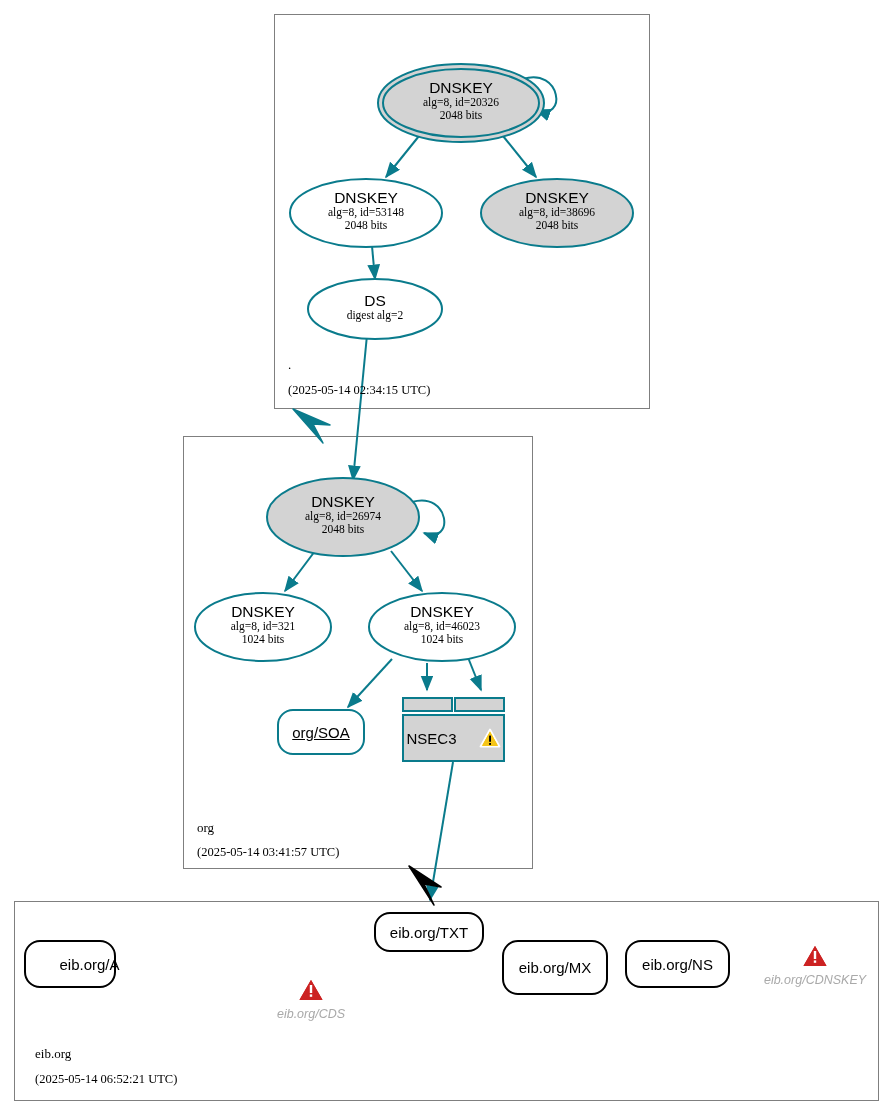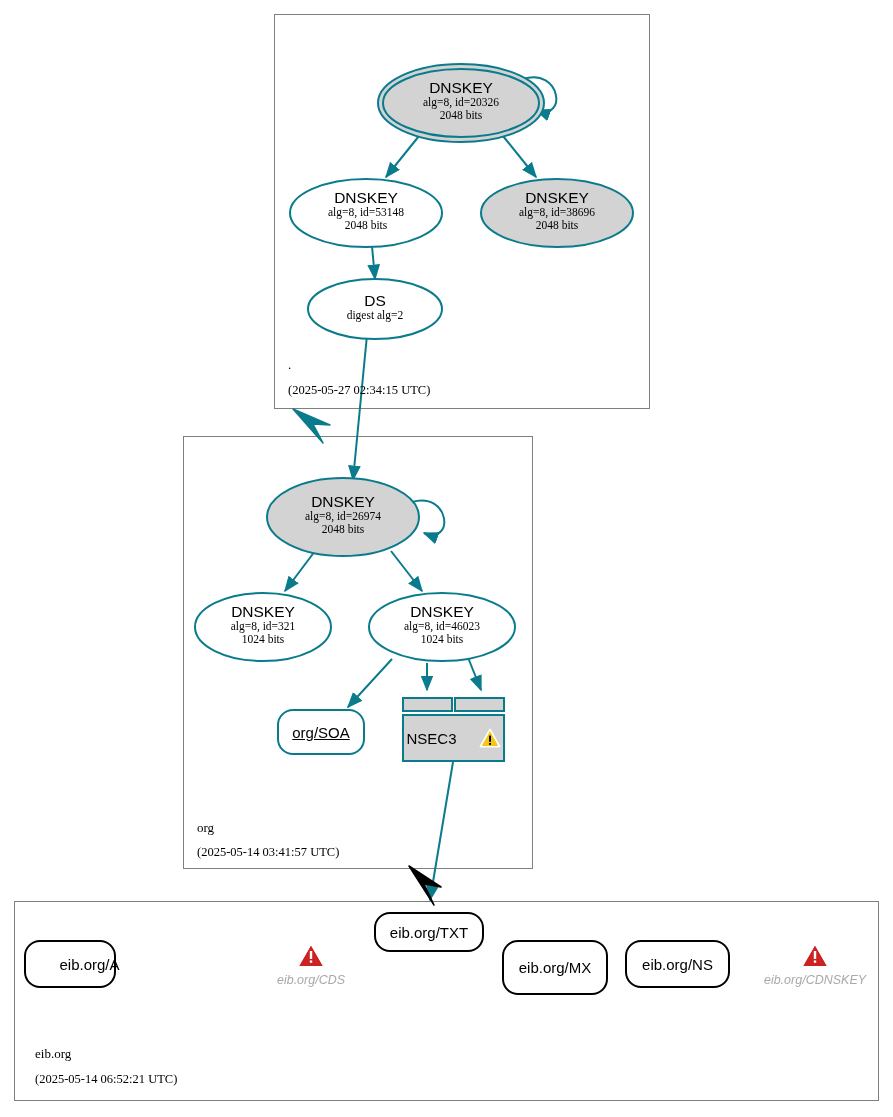--- a/index.html
+++ b/index.html
@@ -289,21 +289,21 @@
         </svg>
       </span>
     </div>
   </div>
 
   <div class="rrset" style="left:24px; top:940px; width:92px; height:48px;padding-left:39px;">
     <span class="t-rrset">eib.org/A</span>
   </div>
 
 
-  <div class="err-node" style="left:266px; top:942px; width:90px;">
+  <div class="err-node" style="left:266px; top:976px; width:90px;">
     <span class="warn-wrap">
       <svg width="30" height="27" viewBox="0 0 30 27">
         <path d="M15,1.5 L28.5,25 L1.5,25 Z" fill="#cc2222" stroke="#ffffff" stroke-width="2.4" stroke-linejoin="round"></path>
         <path d="M15,4 L26.6,24 L3.4,24 Z" fill="#cc2222"></path>
         <rect x="13.8" y="9" width="2.4" height="8" fill="#ffffff"></rect>
         <rect x="13.8" y="18.4" width="2.4" height="2.4" fill="#ffffff"></rect>
       </svg>
     </span>
     <div class="t-err">eib.org/CDS</div>
   </div>
@@ -326,21 +326,21 @@
         <path d="M15,1.5 L28.5,25 L1.5,25 Z" fill="#cc2222" stroke="#ffffff" stroke-width="2.4" stroke-linejoin="round"></path>
         <path d="M15,4 L26.6,24 L3.4,24 Z" fill="#cc2222"></path>
         <rect x="13.8" y="9" width="2.4" height="8" fill="#ffffff"></rect>
         <rect x="13.8" y="18.4" width="2.4" height="2.4" fill="#ffffff"></rect>
       </svg>
     </span>
     <div class="t-err">eib.org/CDNSKEY</div>
   </div>
 
   <div class="zone-label" style="left:288px; top:357px;">.</div>
-  <div class="zone-time" style="left:288px; top:383px;">(2025-05-27 02:34:15 UTC)</div>
+  <div class="zone-time" style="left:288px; top:383px;">(2025-05-14 02:34:15 UTC)</div>
 
   <div class="zone-label" style="left:197px; top:820px;">org</div>
   <div class="zone-time" style="left:197px; top:845px;text-align:right;">(2025-05-14 03:41:57 UTC)</div>
 
   <div class="zone-label" style="left:35px; top:1046px;">eib.org</div>
   <div class="zone-time" style="left:35px; top:1072px;">(2025-05-14 06:52:21 UTC)</div>
 
 </div>
 
 </body></html>

